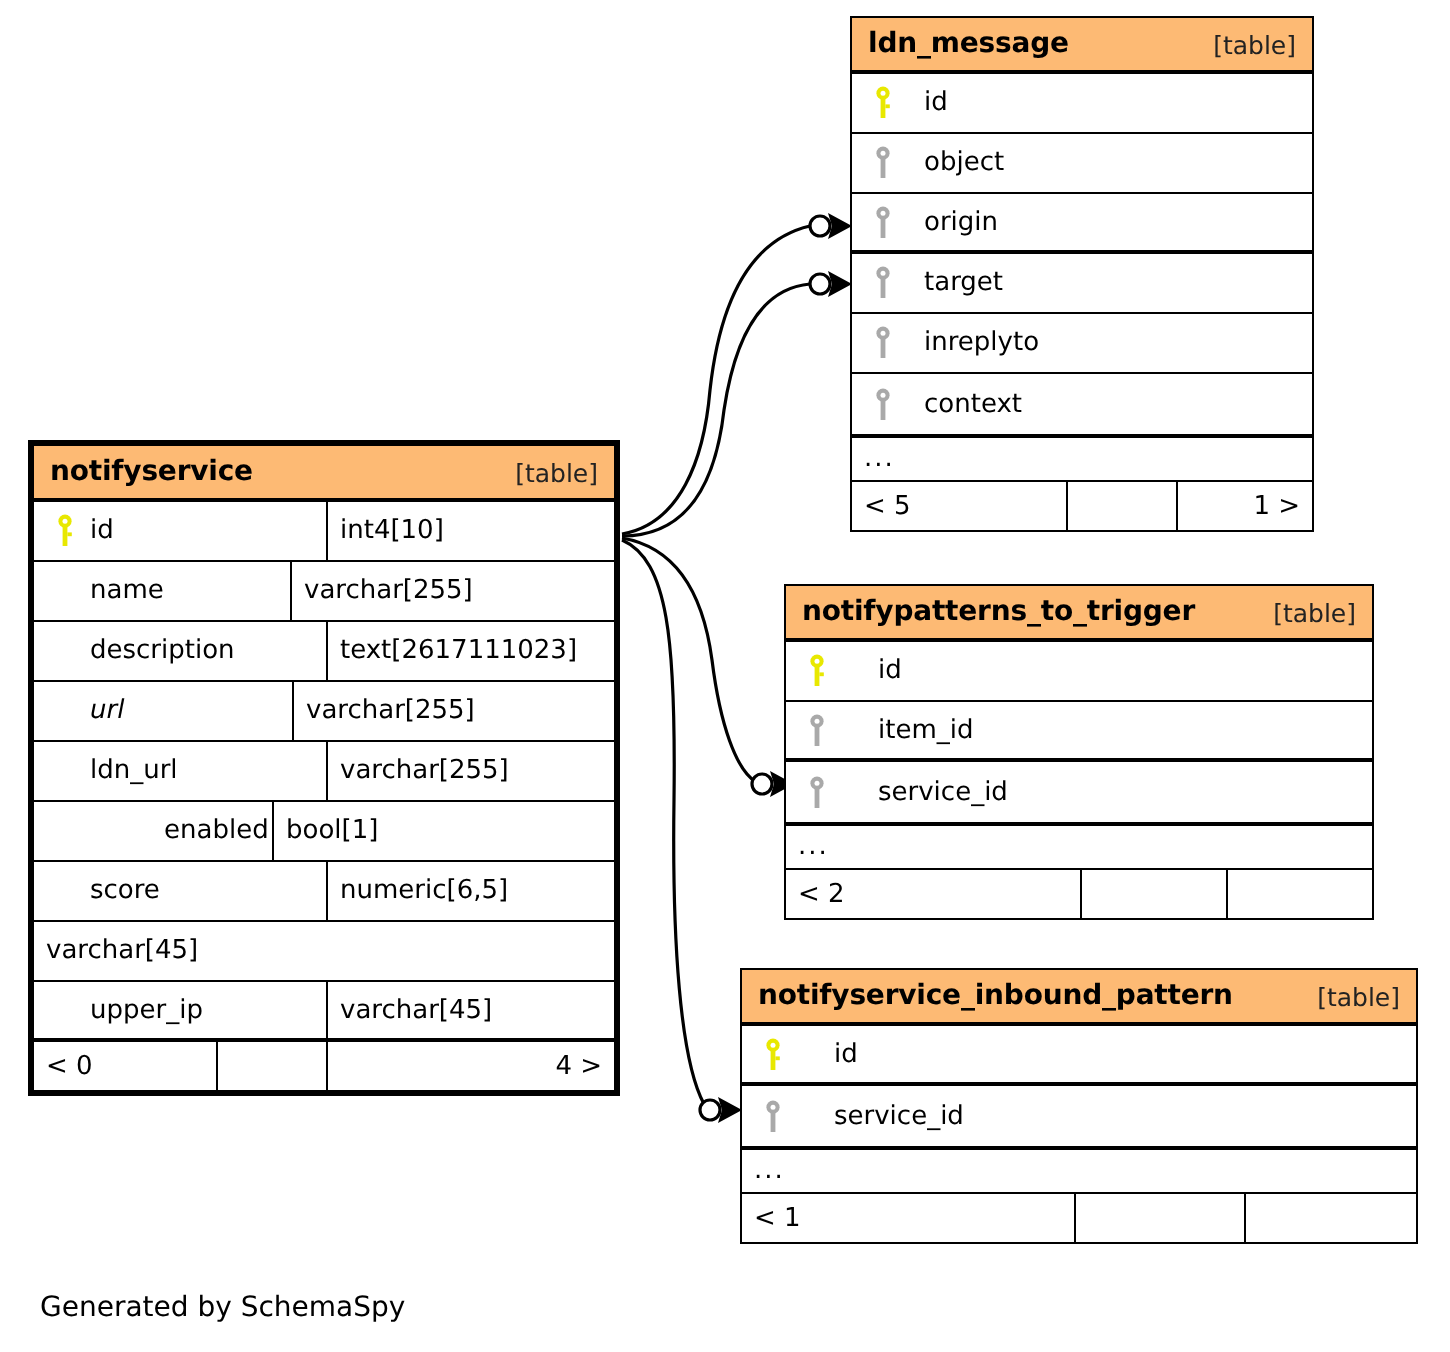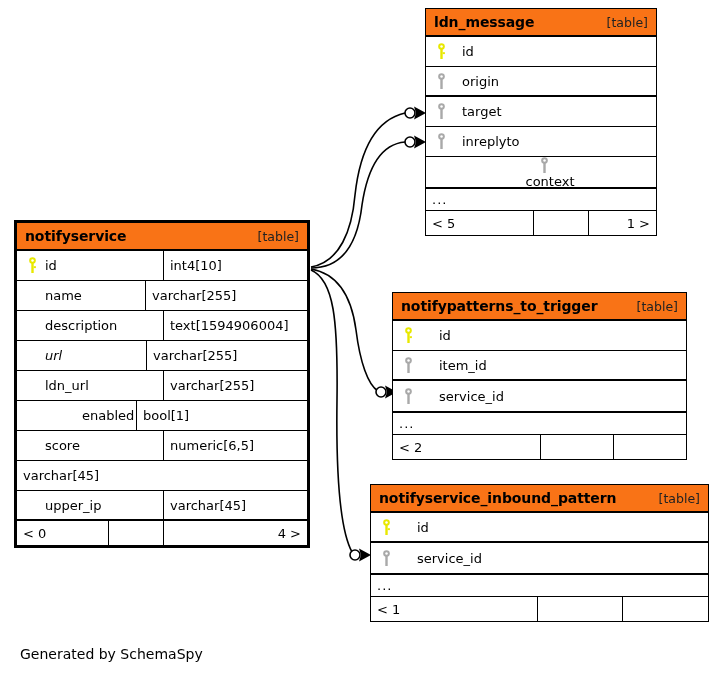--- a/index.html
+++ b/index.html
@@ -37,21 +37,21 @@
     font-size: 13px;
     color: #000000;
   }
   .table-box.focal {
     border: 3px solid #000000;
   }
   .tbl-header {
     display: flex;
     align-items: center;
     justify-content: space-between;
-    background: #f97316;
+    background: #fdba74;
     border-bottom: 2px solid #000000;
     box-sizing: border-box;
     padding: 0 8px;
     height: 28px;
   }
   .tbl-name {
     font-weight: bold;
     font-size: 14px;
     letter-spacing: -0.1px;
   }
@@ -195,21 +195,21 @@
         <span class="colname">name</span>
       </div>
       <div class="col-type">varchar[255]</div>
     </div>
 
     <div class="col-row">
       <div class="col-left bordered" style="width:147px;">
         <span class="keyslot"></span>
         <span class="colname">description</span>
       </div>
-      <div class="col-type">text[1594906004]</div>
+      <div class="col-type">text[2617111023]</div>
     </div>
 
     <div class="col-row">
       <div class="col-left bordered" style="width:130px;font-style:italic;">
         <span class="keyslot"></span>
         <span class="colname">url</span>
       </div>
       <div class="col-type">varchar[255]</div>
     </div>
 
@@ -269,20 +269,32 @@
             <circle cx="5.5" cy="3.6" r="3.3" fill="#e8e800"></circle>
             <circle cx="5.5" cy="3.6" r="1.25" fill="#ffffff"></circle>
             <rect x="4.3" y="5.6" width="2.4" height="10.4" fill="#e8e800"></rect>
             <rect x="6.7" y="9.2" width="2.2" height="1.9" fill="#e8e800"></rect>
           </svg>
         </span>
         <span class="colname indent">id</span>
       </div>
     </div>
 
+    <div class="col-row">
+      <div class="col-left" style="width:100%;">
+        <span class="keyslot">
+          <svg class="key-icon" width="11" height="17" viewBox="0 0 11 17">
+            <circle cx="5.5" cy="3.6" r="3.3" fill="#a9a9a9"></circle>
+            <circle cx="5.5" cy="3.6" r="1.25" fill="#ffffff"></circle>
+            <rect x="4.3" y="5.6" width="2.4" height="10.4" fill="#a9a9a9"></rect>
+          </svg>
+        </span>
+        <span class="colname indent">object</span>
+      </div>
+    </div>
 
     <div class="col-row" style="border-bottom-width:2px;">
       <div class="col-left" style="width:100%;">
         <span class="keyslot">
           <svg class="key-icon" width="11" height="17" viewBox="0 0 11 17">
             <circle cx="5.5" cy="3.6" r="3.3" fill="#a9a9a9"></circle>
             <circle cx="5.5" cy="3.6" r="1.25" fill="#ffffff"></circle>
             <rect x="4.3" y="5.6" width="2.4" height="10.4" fill="#a9a9a9"></rect>
           </svg>
         </span>
@@ -310,21 +322,21 @@
             <circle cx="5.5" cy="3.6" r="3.3" fill="#a9a9a9"></circle>
             <circle cx="5.5" cy="3.6" r="1.25" fill="#ffffff"></circle>
             <rect x="4.3" y="5.6" width="2.4" height="10.4" fill="#a9a9a9"></rect>
           </svg>
         </span>
         <span class="colname indent">inreplyto</span>
       </div>
     </div>
 
     <div class="col-row" style="border-bottom:none;">
-      <div class="col-left" style="width:100%;flex-direction:column;">
+      <div class="col-left" style="width:100%;">
         <span class="keyslot">
           <svg class="key-icon" width="11" height="17" viewBox="0 0 11 17">
             <circle cx="5.5" cy="3.6" r="3.3" fill="#a9a9a9"></circle>
             <circle cx="5.5" cy="3.6" r="1.25" fill="#ffffff"></circle>
             <rect x="4.3" y="5.6" width="2.4" height="10.4" fill="#a9a9a9"></rect>
           </svg>
         </span>
         <span class="colname indent">context</span>
       </div>
     </div>

